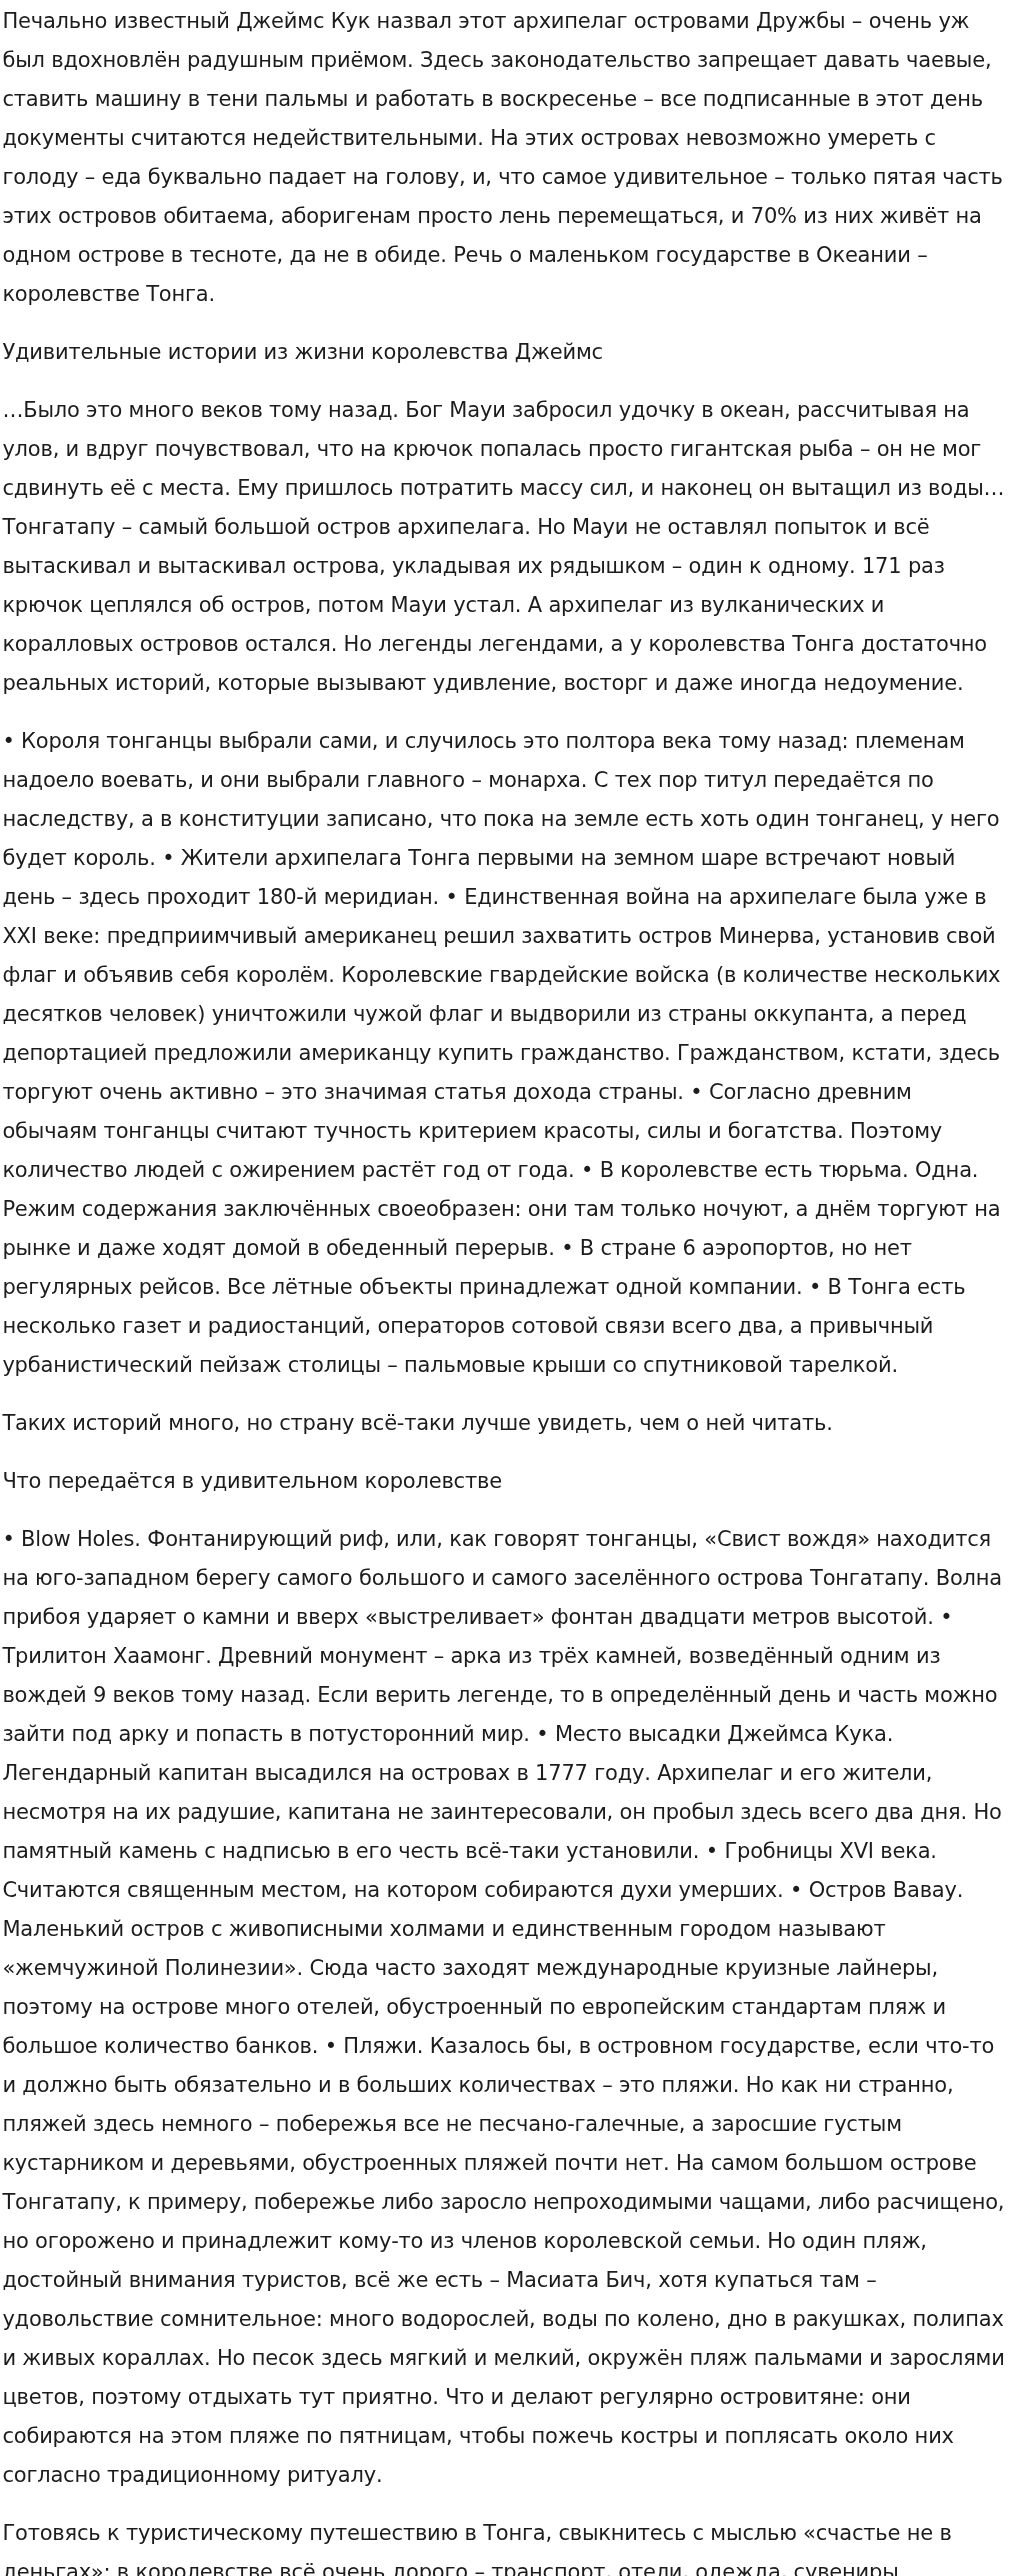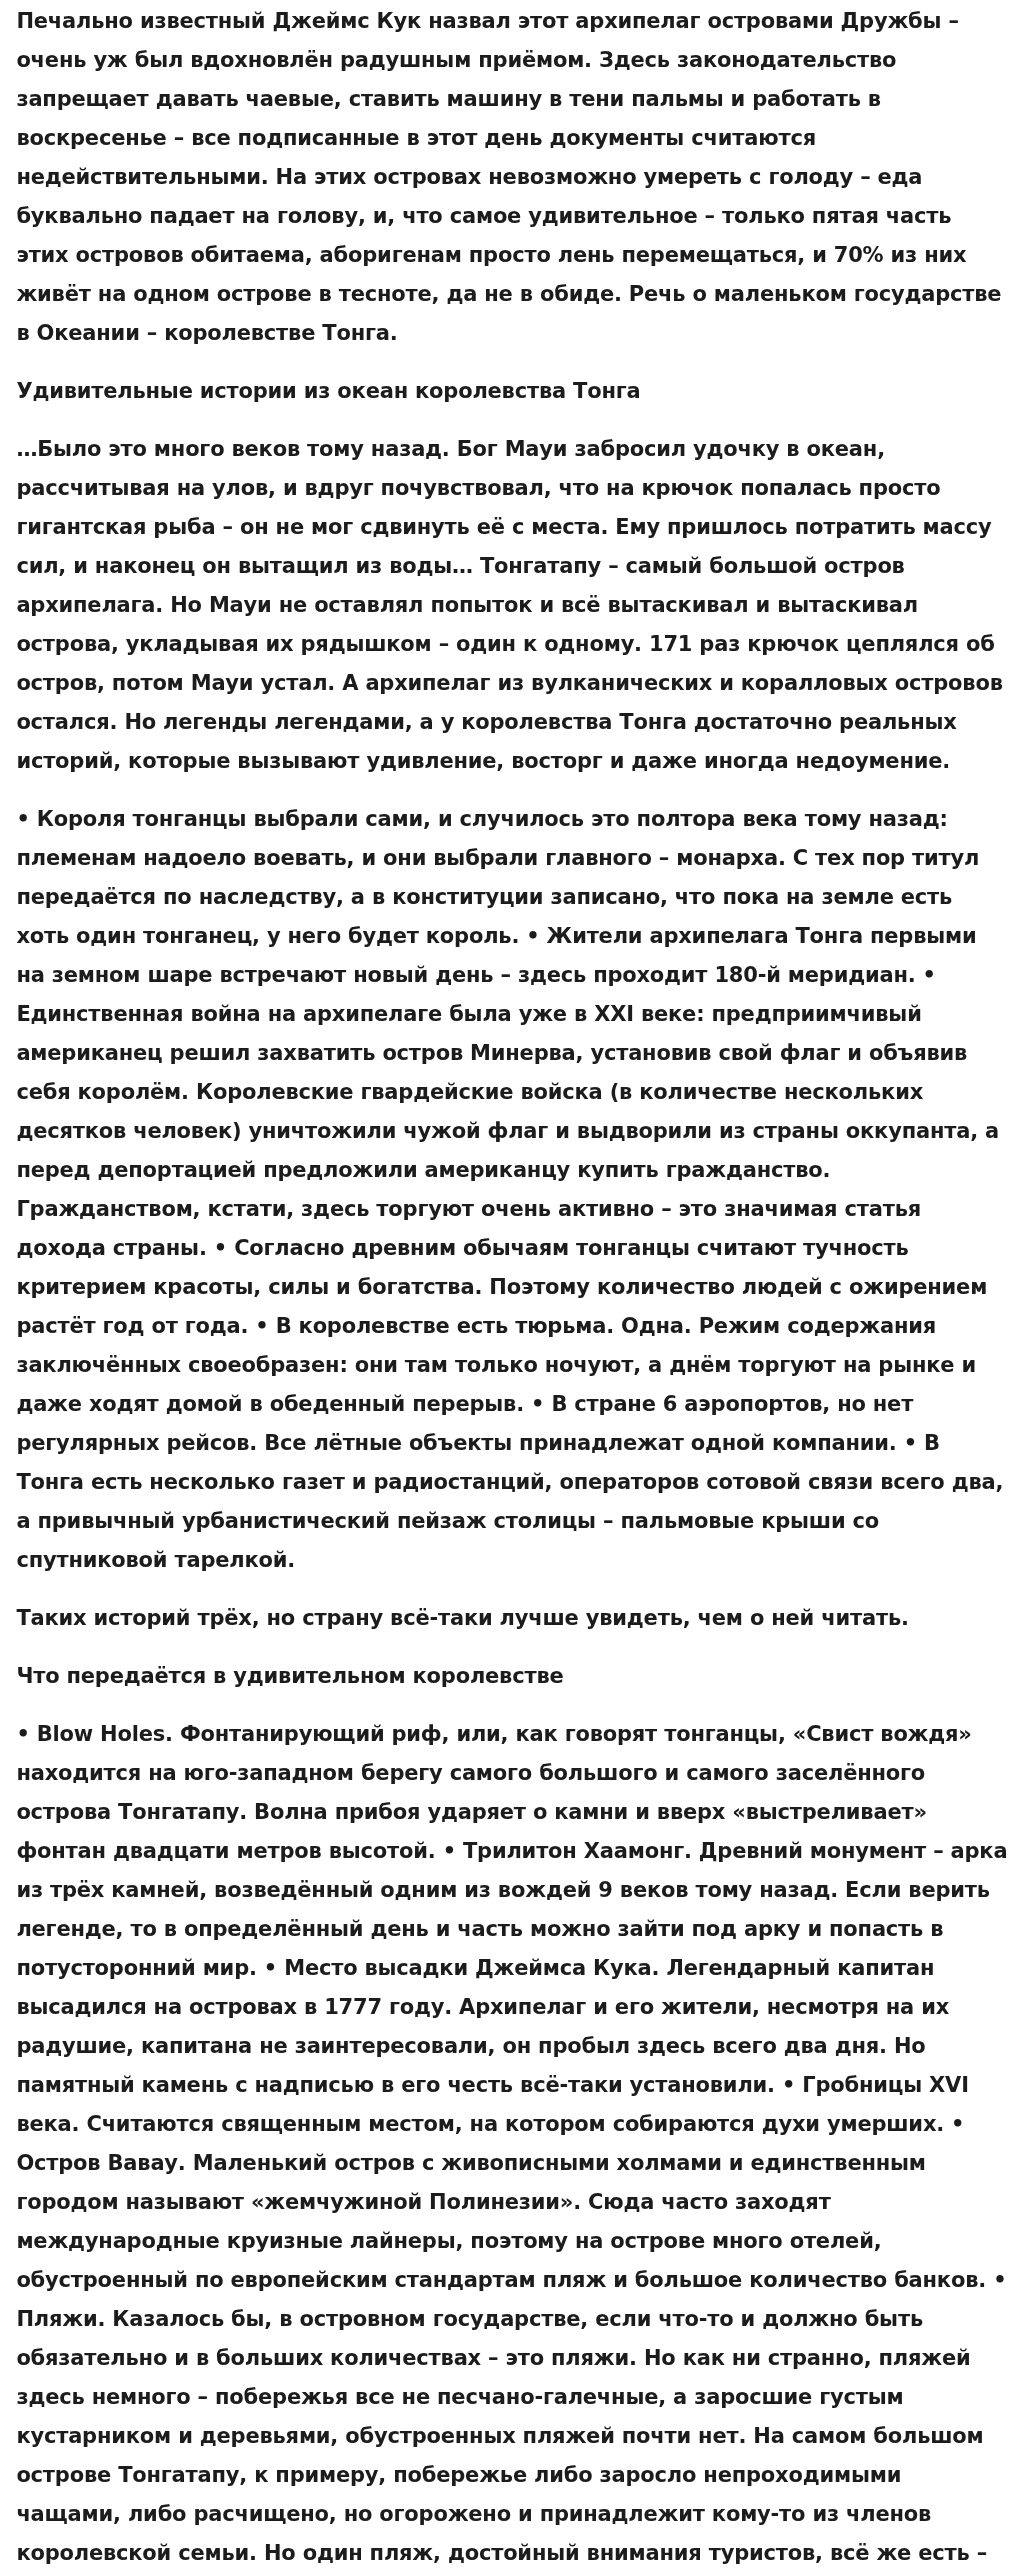--- a/index.html
+++ b/index.html
@@ -16,34 +16,34 @@
     min-height: 2576px;
     padding: 1.6px 10.4px 13px 2.4px;
     font-family: "DejaVu Sans", "Liberation Sans", sans-serif;
     font-size: 21px;
     line-height: 39px;
     letter-spacing: -0.2px;
     color: #1c1c1c;
     text-align: left;
   }
   .block {
-    margin: 0 0 19px 14px;
+    margin: 0 0 19px 0;
     padding: 0;
-    font-weight: bold;
+    font-weight: normal;
   }
   .block:last-child {
     margin-bottom: 0;
   }
 </style>
 </head>
 <body>
 
 <div class="article">
   <p class="block">Печально известный Джеймс Кук назвал этот архипелаг островами Дружбы – очень уж был вдохновлён радушным приёмом. Здесь законодательство запрещает давать чаевые, ставить машину в тени пальмы и работать в воскресенье – все подписанные в этот день документы считаются недействительными. На этих островах невозможно умереть с голоду – еда буквально падает на голову, и, что самое удивительное – только пятая часть этих островов обитаема, аборигенам просто лень перемещаться, и 70% из них живёт на одном острове в тесноте, да не в обиде. Речь о маленьком государстве в Океании – королевстве Тонга.</p>
-  <p class="block">Удивительные истории из океан королевства Тонга</p>
+  <p class="block">Удивительные истории из жизни королевства Джеймс</p>
   <p class="block">…Было это много веков тому назад. Бог Мауи забросил удочку в океан, рассчитывая на улов, и вдруг почувствовал, что на крючок попалась просто гигантская рыба – он не мог сдвинуть её с места. Ему пришлось потратить массу сил, и наконец он вытащил из воды… Тонгатапу – самый большой остров архипелага. Но Мауи не оставлял попыток и всё вытаскивал и вытаскивал острова, укладывая их рядышком – один к одному. 171 раз крючок цеплялся об остров, потом Мауи устал. А архипелаг из вулканических и коралловых островов остался. Но легенды легендами, а у королевства Тонга достаточно реальных историй, которые вызывают удивление, восторг и даже иногда недоумение.</p>
   <p class="block">• Короля тонганцы выбрали сами, и случилось это полтора века тому назад: племенам надоело воевать, и они выбрали главного – монарха. С тех пор титул передаётся по наследству, а в конституции записано, что пока на земле есть хоть один тонганец, у него будет король. • Жители архипелага Тонга первыми на земном шаре встречают новый день – здесь проходит 180-й меридиан. • Единственная война на архипелаге была уже в XXI веке: предприимчивый американец решил захватить остров Минерва, установив свой флаг и объявив себя королём. Королевские гвардейские войска (в количестве нескольких десятков человек) уничтожили чужой флаг и выдворили из страны оккупанта, а перед депортацией предложили американцу купить гражданство. Гражданством, кстати, здесь торгуют очень активно – это значимая статья дохода страны. • Согласно древним обычаям тонганцы считают тучность критерием красоты, силы и богатства. Поэтому количество людей с ожирением растёт год от года. • В королевстве есть тюрьма. Одна. Режим содержания заключённых своеобразен: они там только ночуют, а днём торгуют на рынке и даже ходят домой в обеденный перерыв. • В стране 6 аэропортов, но нет регулярных рейсов. Все лётные объекты принадлежат одной компании. • В Тонга есть несколько газет и радиостанций, операторов сотовой связи всего два, а привычный урбанистический пейзаж столицы – пальмовые крыши со спутниковой тарелкой.</p>
-  <p class="block">Таких историй трёх, но страну всё-таки лучше увидеть, чем о ней читать.</p>
+  <p class="block">Таких историй много, но страну всё-таки лучше увидеть, чем о ней читать.</p>
   <p class="block">Что передаётся в удивительном королевстве</p>
   <p class="block">• Blow Holes. Фонтанирующий риф, или, как говорят тонганцы, «Свист вождя» находится на юго-западном берегу самого большого и самого заселённого острова Тонгатапу. Волна прибоя ударяет о камни и вверх «выстреливает» фонтан двадцати метров высотой. • Трилитон Хаамонг. Древний монумент – арка из трёх камней, возведённый одним из вождей 9 веков тому назад. Если верить легенде, то в определённый день и часть можно зайти под арку и попасть в потусторонний мир. • Место высадки Джеймса Кука. Легендарный капитан высадился на островах в 1777 году. Архипелаг и его жители, несмотря на их радушие, капитана не заинтересовали, он пробыл здесь всего два дня. Но памятный камень с надписью в его честь всё-таки установили. • Гробницы XVI века. Считаются священным местом, на котором собираются духи умерших. • Остров Вавау. Маленький остров с живописными холмами и единственным городом называют «жемчужиной Полинезии». Сюда часто заходят международные круизные лайнеры, поэтому на острове много отелей, обустроенный по европейским стандартам пляж и большое количество банков. • Пляжи. Казалось бы, в островном государстве, если что-то и должно быть обязательно и в больших количествах – это пляжи. Но как ни странно, пляжей здесь немного – побережья все не песчано-галечные, а заросшие густым кустарником и деревьями, обустроенных пляжей почти нет. На самом большом острове Тонгатапу, к примеру, побережье либо заросло непроходимыми чащами, либо расчищено, но огорожено и принадлежит кому-то из членов королевской семьи. Но один пляж, достойный внимания туристов, всё же есть – Масиата Бич, хотя купаться там – удовольствие сомнительное: много водорослей, воды по колено, дно в ракушках, полипах и живых кораллах. Но песок здесь мягкий и мелкий, окружён пляж пальмами и зарослями цветов, поэтому отдыхать тут приятно. Что и делают регулярно островитяне: они собираются на этом пляже по пятницам, чтобы пожечь костры и поплясать около них согласно традиционному ритуалу.</p>
   <p class="block">Готовясь к туристическому путешествию в Тонга, свыкнитесь с мыслью «счастье не в деньгах»: в королевстве всё очень дорого – транспорт, отели, одежда, сувениры.</p>
 </div>
 
 
 </body></html>

